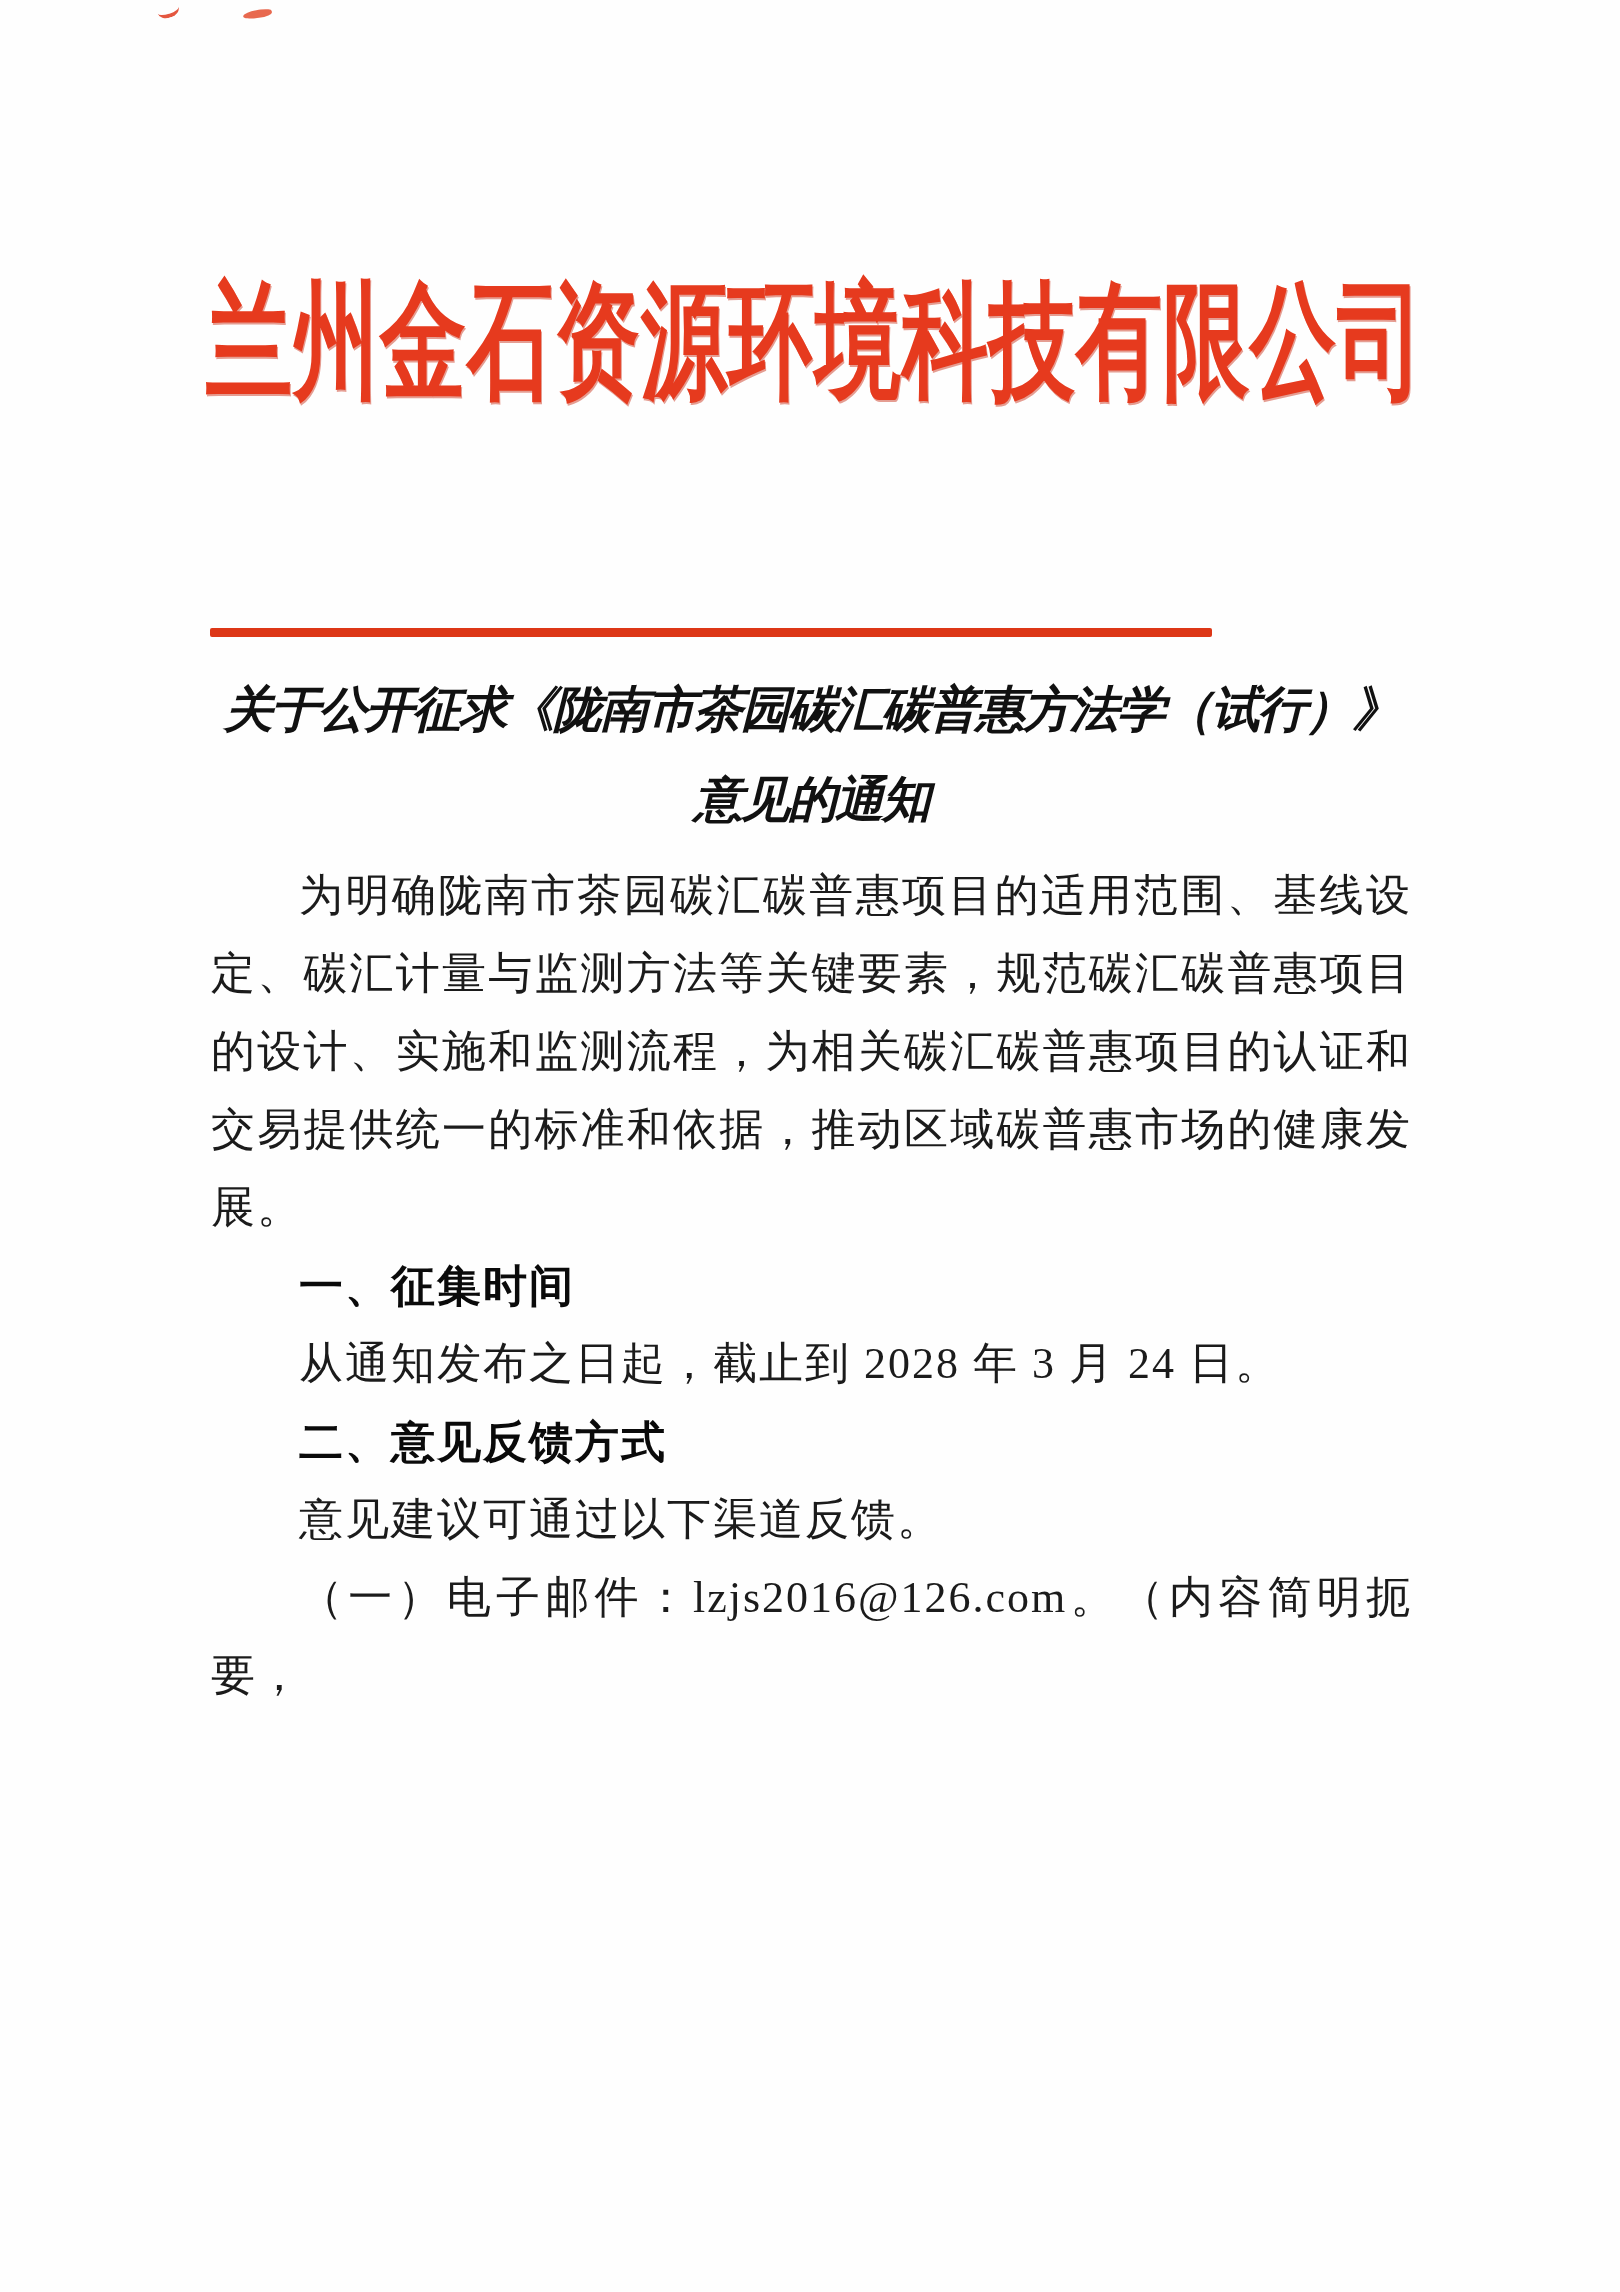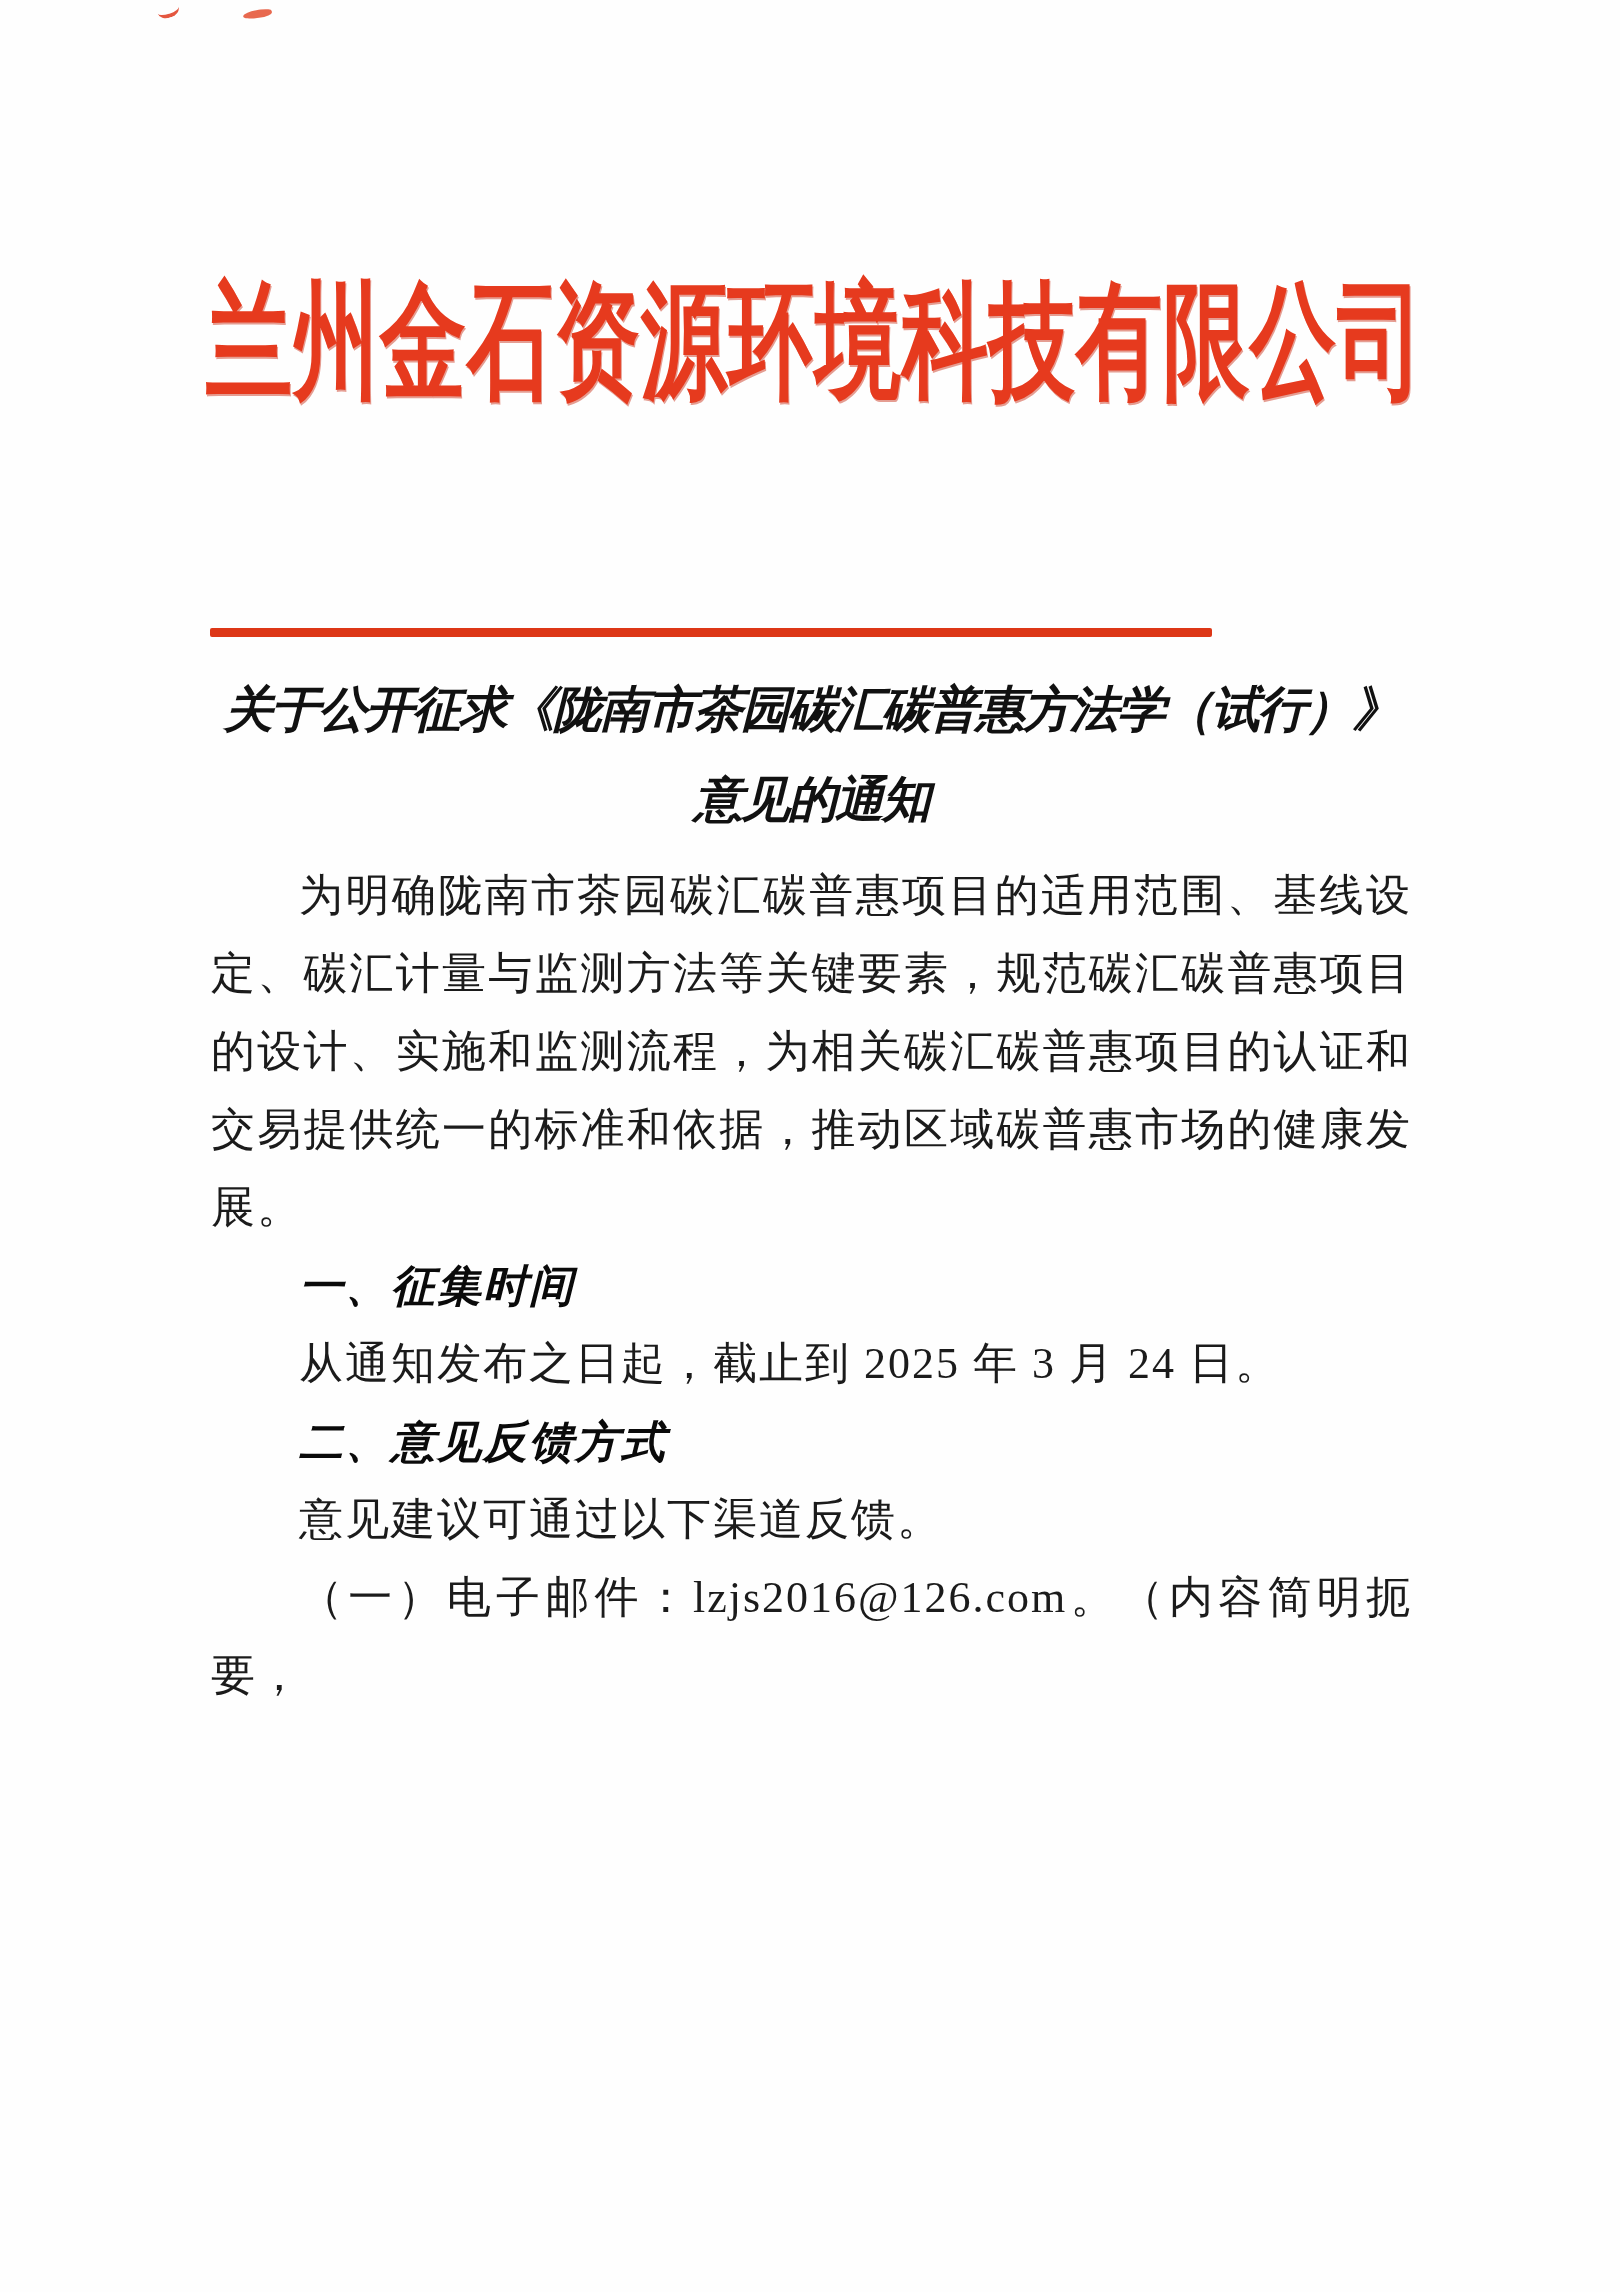--- a/index.html
+++ b/index.html
@@ -93,21 +93,20 @@
     text-indent: 2em;
     text-align: justify;
   }
   .sec-heading {
     text-indent: 2em;
     font-family: "Liberation Sans", "DejaVu Sans", sans-serif;
     font-weight: 700;
     font-size: 44px;
     letter-spacing: 2px;
     color: #0a0a0a;
-    font-style: italic;
   }
 </style>
 </head>
 <body>
 
 <div class="page">
 
   <div class="scan-mark-1"></div>
   <div class="scan-mark-2"></div>
 
@@ -124,21 +123,21 @@
       <span class="t-line">意见的通知</span>
     </h1>
 
     <div class="body-text">
 
       <p class="para">为明确陇南市茶园碳汇碳普惠项目的适用范围、基线设定、碳汇计量与监测方法等关键要素，规范碳汇碳普惠项目的设计、实施和监测流程，为相关碳汇碳普惠项目的认证和交易提供统一的标准和依据，推动区域碳普惠市场的健康发展。</p>
 
 
       <p class="sec-heading">一、征集时间</p>
 
-      <p class="para">从通知发布之日起，截止到 2025 年 3 月 24 日。</p>
+      <p class="para">从通知发布之日起，截止到 2028 年 3 月 24 日。</p>
 
       <p class="sec-heading">二、意见反馈方式</p>
 
       <p class="para">意见建议可通过以下渠道反馈。</p>
 
       <p class="para">（一）电子邮件：lzjs2016@126.com。（内容简明扼要，</p>
 
     </div>
   </main>
 </div>

